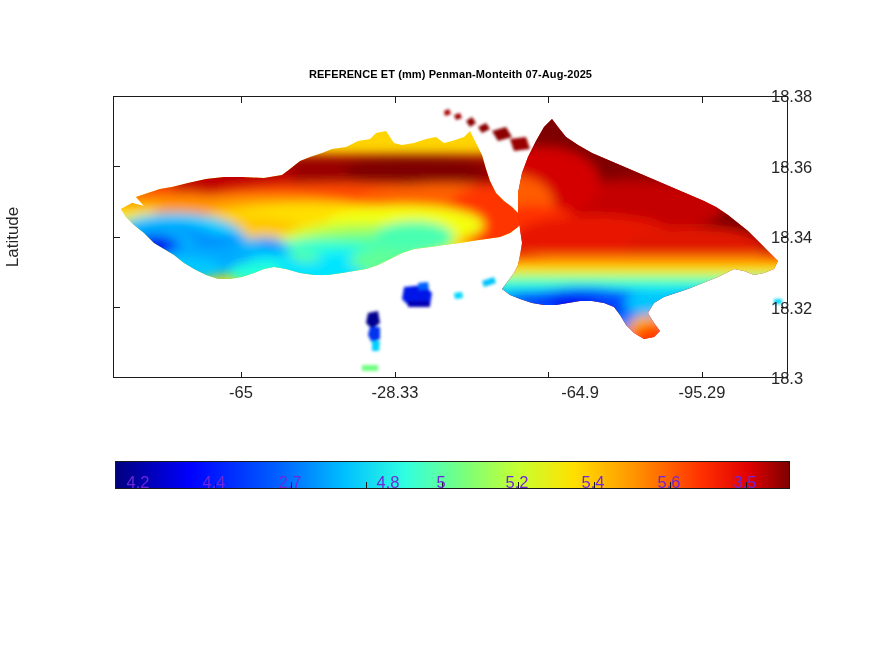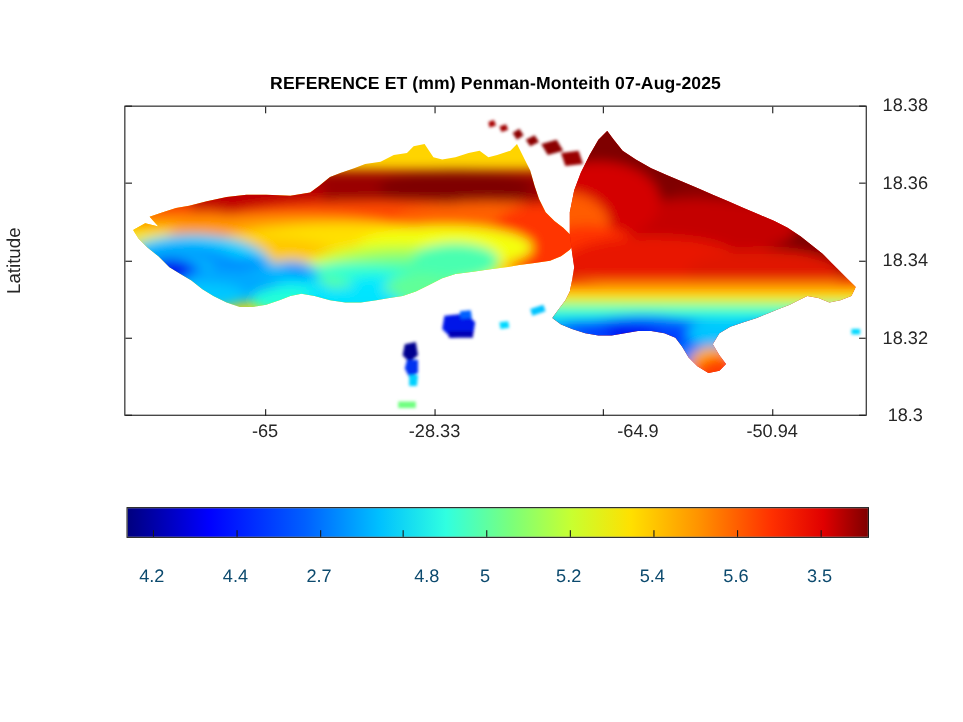--- a/index.html
+++ b/index.html
@@ -22,21 +22,21 @@
     width: 875px;
     height: 656px;
     background: #ffffff;
   }
   .fig-title {
     position: absolute;
     left: 113px;
     top: 68px;
     width: 675px;
     text-align: center;
-    font-size: 16px;
+    font-size: 11px;
     font-weight: bold;
     color: #000000;
     letter-spacing: 0.1px;
     white-space: nowrap;
   }
   
   .axes-box {
     position: absolute;
     left: 113px;
     top: 96px;
@@ -65,21 +65,21 @@
     font-size: 16.5px;
     color: #262626;
     white-space: nowrap;
   }
   .ticklabel-x {
     transform: translateX(-50%);
     top: 383px;
   }
   .ticklabel-y {
     transform: translateY(-50%);
-    text-align: center;
+    text-align: left;
     right: 0;
   }
   .ylabel-wrap {
     position: absolute;
     left: 0px;
     top: 96px;
     height: 282px;
     width: 26px;
   }
   .axis-label {
@@ -128,24 +128,24 @@
   }
   .cbar-tick {
     position: absolute;
     width: 1.2px;
     height: 6px;
     background: #1a1a1a;
     bottom: 0;
   }
   .cbar-label {
     position: absolute;
-    top: 515px;
+    top: 473px;
     transform: translateX(-50%);
     font-size: 16.5px;
-    color: #0c4a6e;
+    color: #6d28d9;
     white-space: nowrap;
   }
 </style>
 </head>
 <body>
 
 <div id="figure">
 
   <div class="fig-title">REFERENCE ET (mm) Penman-Monteith 07-Aug-2025</div>
 
@@ -369,21 +369,21 @@
   <div class="tick tick-x" style="left:702px; top:372px;"></div>
 
   <div class="tick tick-x" style="left:241px; top:97px;"></div>
   <div class="tick tick-x" style="left:395px; top:97px;"></div>
   <div class="tick tick-x" style="left:548px; top:97px;"></div>
   <div class="tick tick-x" style="left:702px; top:97px;"></div>
 
   <div class="ticklabel ticklabel-x" style="left:241px;text-align:right;">-65</div>
   <div class="ticklabel ticklabel-x" style="left:395px;">-28.33</div>
   <div class="ticklabel ticklabel-x" style="left:548px;margin-left:32px;">-64.9</div>
-  <div class="ticklabel ticklabel-x" style="left:702px;">-50.94</div>
+  <div class="ticklabel ticklabel-x" style="left:702px;">-95.29</div>
 
   <div class="tick tick-y" style="left:114px; top:377px;"></div>
   <div class="tick tick-y" style="left:114px; top:307px;"></div>
   <div class="tick tick-y" style="left:114px; top:237px;"></div>
   <div class="tick tick-y" style="left:114px; top:166px;"></div>
   <div class="tick tick-y" style="left:114px; top:96px;"></div>
 
   <div class="tick tick-y" style="left:781px; top:377px;"></div>
   <div class="tick tick-y" style="left:781px; top:307px;"></div>
   <div class="tick tick-y" style="left:781px; top:237px;"></div>

